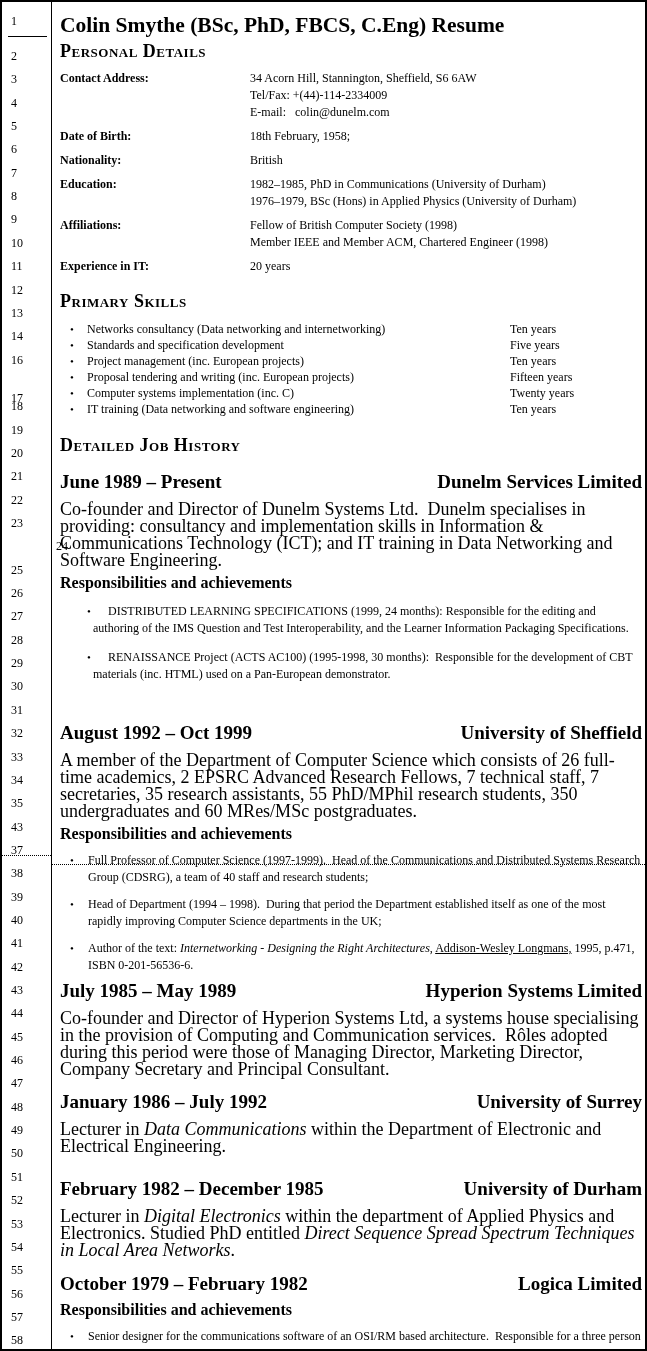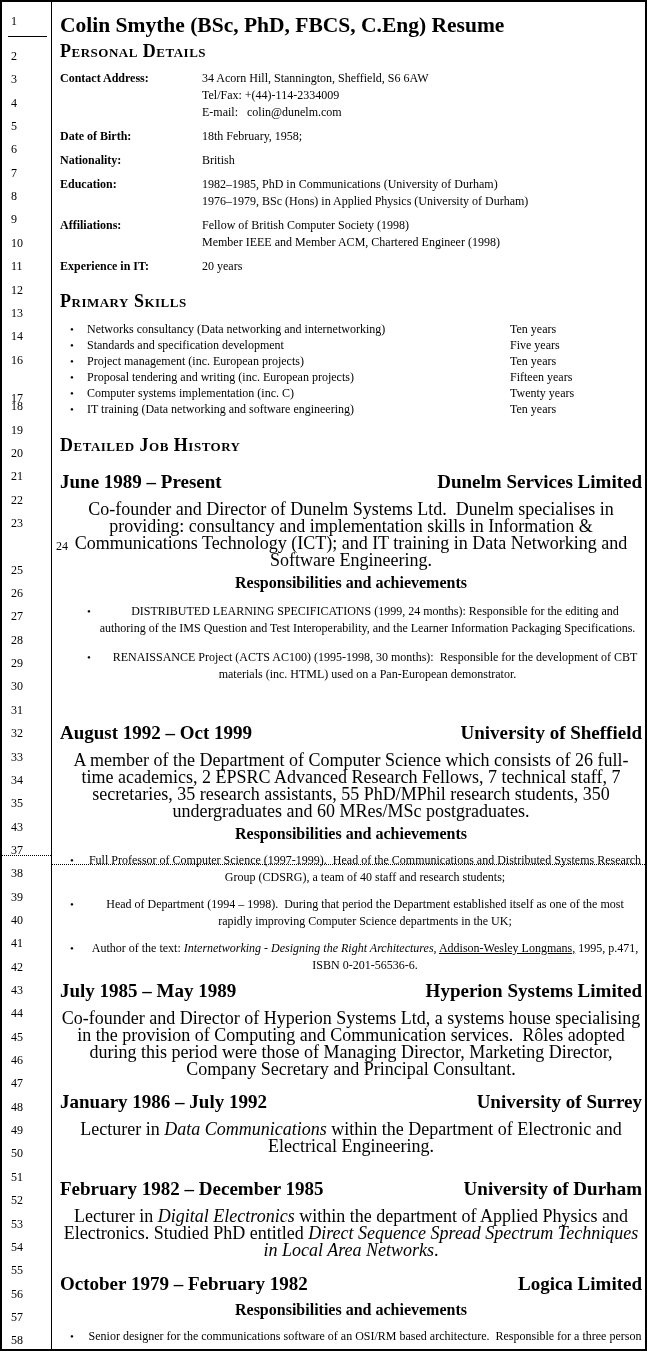--- a/index.html
+++ b/index.html
@@ -38,34 +38,34 @@
     font-size:18px;line-height:24px;
     letter-spacing:0.5px;
   }
   .sec-heading.personal{}
   .sec-heading.skills{margin-top:14px;}
   .sec-heading.history{margin-top:16px;}
   .detail-rows{margin-top:7px;}
   .detail-row{
     display:grid;grid-template-columns:142px 1fr;
     margin-bottom:7px;
-    font-size:12px;line-height:17px;
+    font-size:12px;line-height:17px;gap:48px;
   }
   .detail-label{font-weight:bold;}
   .vline{white-space:pre-wrap;}
   .skills-list{margin:8px 0 0 0;padding:0;list-style:none;}
   .skill-item{
     display:flex;position:relative;
     font-size:12px;line-height:16px;
     padding-left:27px;
   }
   .skill-item .bullet{position:absolute;left:10px;font-size:11px;}
   .skill-text{flex:1;padding-right:6px;}
   .skill-years{width:132px;flex:none;}
-  .job{margin-top:13px;text-align:center;}
+  .job{margin-top:13px;}
   .job.j1{margin-top:38px;}
   .job.j2{margin-top:5px;}
   .job.j3{margin-top:12px;}
   .job.j4{margin-top:22px;}
   .job.j5{margin-top:13px;}
   .job-heading{
     display:flex;justify-content:space-between;align-items:baseline;
     font-weight:bold;font-size:19px;line-height:24px;
   }
   .job-desc{

